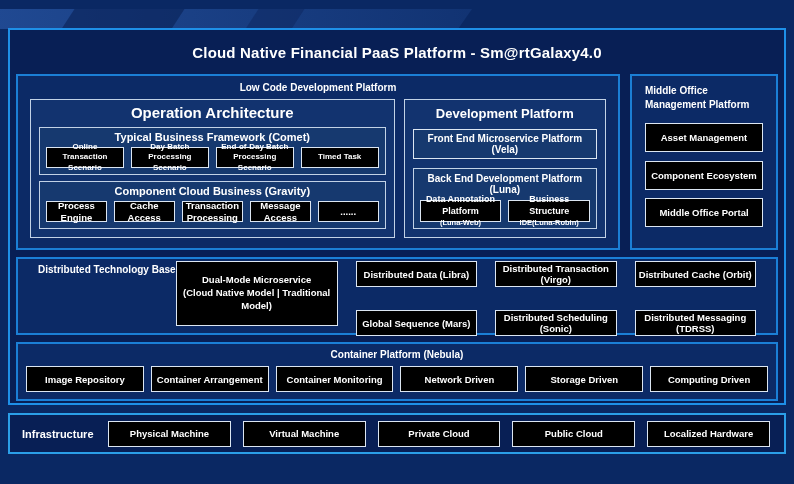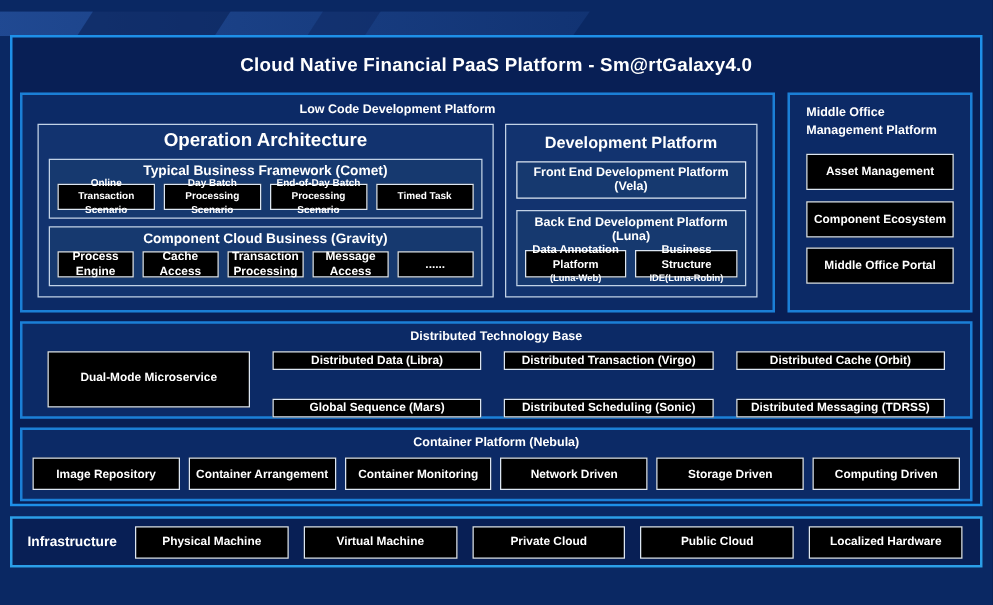--- a/index.html
+++ b/index.html
@@ -79,21 +79,21 @@
   .be-group { flex:1; }
   .be-title { font-size:10px; font-weight:bold; text-align:center; padding:4px 0 5px; flex:none; }
   .be-leaf { font-size:9px; line-height:1.3; }
   .be-sub { font-size:7.5px; font-weight:bold; }
 
   .middle-office { width:148px; flex:none; display:flex; flex-direction:column; padding:8px 13px 12px; }
   .mo-header { font-size:10px; font-weight:bold; line-height:1.4; flex:none; }
   .mo-items { flex:1; display:flex; flex-direction:column; justify-content:space-evenly; padding-top:2px; }
   .mo-leaf { height:29px; flex:none; font-size:9.5px; }
 
-  .distributed { height:78px; flex:none; display:flex; flex-direction:column; padding:2px 20px 7px; margin-bottom:7px; }
+  .distributed { height:78px; flex:none; display:flex; flex-direction:row; padding:2px 20px 7px; margin-bottom:7px; }
   .dist-body { flex:1; display:flex; gap:18px; min-height:0; }
   .dual-mode { width:162px; flex:none; font-size:9.5px; line-height:1.35; }
   .dist-grid { flex:1; display:grid; grid-template-columns:repeat(3,1fr); grid-auto-rows:1fr; gap:23px 18px; }
   .dist-leaf { font-size:9.5px; }
 
   .container-platform { height:59px; flex:none; display:flex; flex-direction:column; padding:2px 8px 7px; }
   .cp-row { flex:1; display:flex; gap:7px; min-height:0; }
   .cp-leaf { font-size:9.5px; }
 
   .infrastructure {
@@ -141,21 +141,21 @@
               <div class="leaf leaf-md">Cache Access</div>
               <div class="leaf leaf-md">Transaction Processing</div>
               <div class="leaf leaf-md">Message Access</div>
               <div class="leaf leaf-md">......</div>
             </div>
           </div>
         </div>
 
         <div class="panel dev-plat">
           <div class="panel-title-md">Development Platform</div>
-          <div class="fe-box">Front End Development Platform (Vela)</div>
+          <div class="fe-box">Front End Microservice Platform (Vela)</div>
           <div class="group be-group">
             <div class="be-title">Back End Development Platform (Luna)</div>
             <div class="leaf-row">
               <div class="leaf be-leaf">
                 <span>Data Annotation Platform</span>
                 <span class="be-sub">(Luna-Web)</span>
               </div>
               <div class="leaf be-leaf">
                 <span>Business Structure</span>
                 <span class="be-sub">IDE(Luna-Robin)</span>
@@ -176,20 +176,21 @@
       </div>
     </div>
 
   </div>
 
   <div class="section distributed">
     <div class="section-header">Distributed Technology Base</div>
     <div class="dist-body">
       <div class="leaf dual-mode">
         <span>Dual-Mode Microservice</span>
+        <span>(Cloud Native Model | Traditional Model)</span>
       </div>
       <div class="dist-grid">
         <div class="leaf dist-leaf">Distributed Data (Libra)</div>
         <div class="leaf dist-leaf">Distributed Transaction (Virgo)</div>
         <div class="leaf dist-leaf">Distributed Cache (Orbit)</div>
         <div class="leaf dist-leaf">Global Sequence (Mars)</div>
         <div class="leaf dist-leaf">Distributed Scheduling (Sonic)</div>
         <div class="leaf dist-leaf">Distributed Messaging (TDRSS)</div>
       </div>
     </div>

